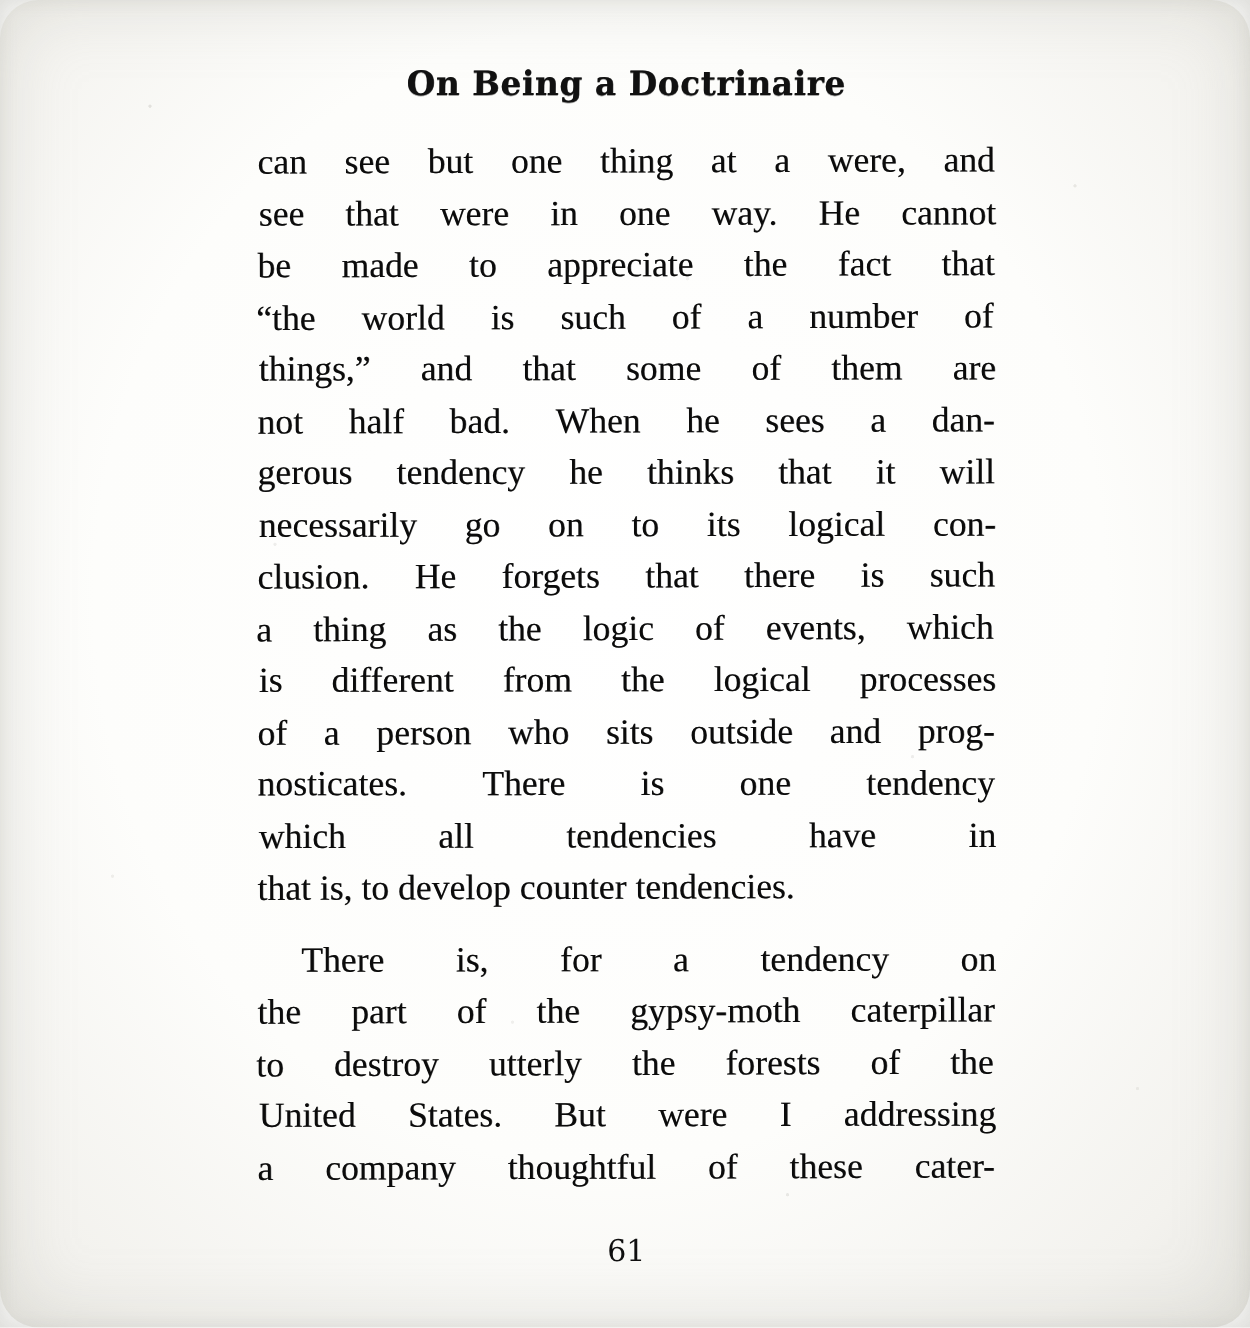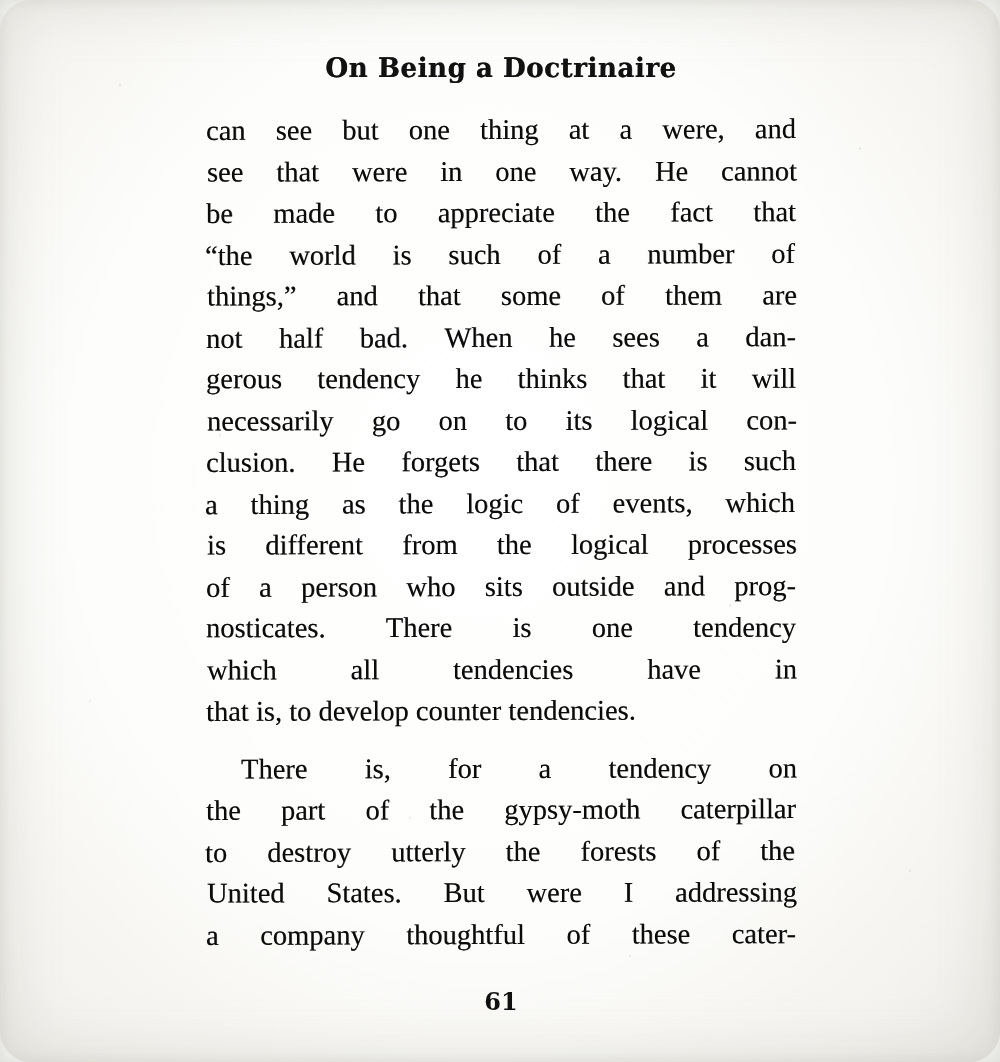--- a/index.html
+++ b/index.html
@@ -103,21 +103,21 @@
   .sk3 { transform: rotate(-0.22deg) translateX(-1px); }
   .sk4 { transform: rotate(-0.06deg); }
 
   .page-number {
     position: absolute;
     left: 0;
     width: 622px;
     top: 935px;
     text-align: center;
     font-family: "DejaVu Serif", serif;
-    font-weight: 700;
+    font-weight: 400;
     font-size: 24px;
     color: #101010;
   }
 
   .indent { padding-left: 34px; }
 </style>
 </head>
 <body>
 
 <div id="page">

